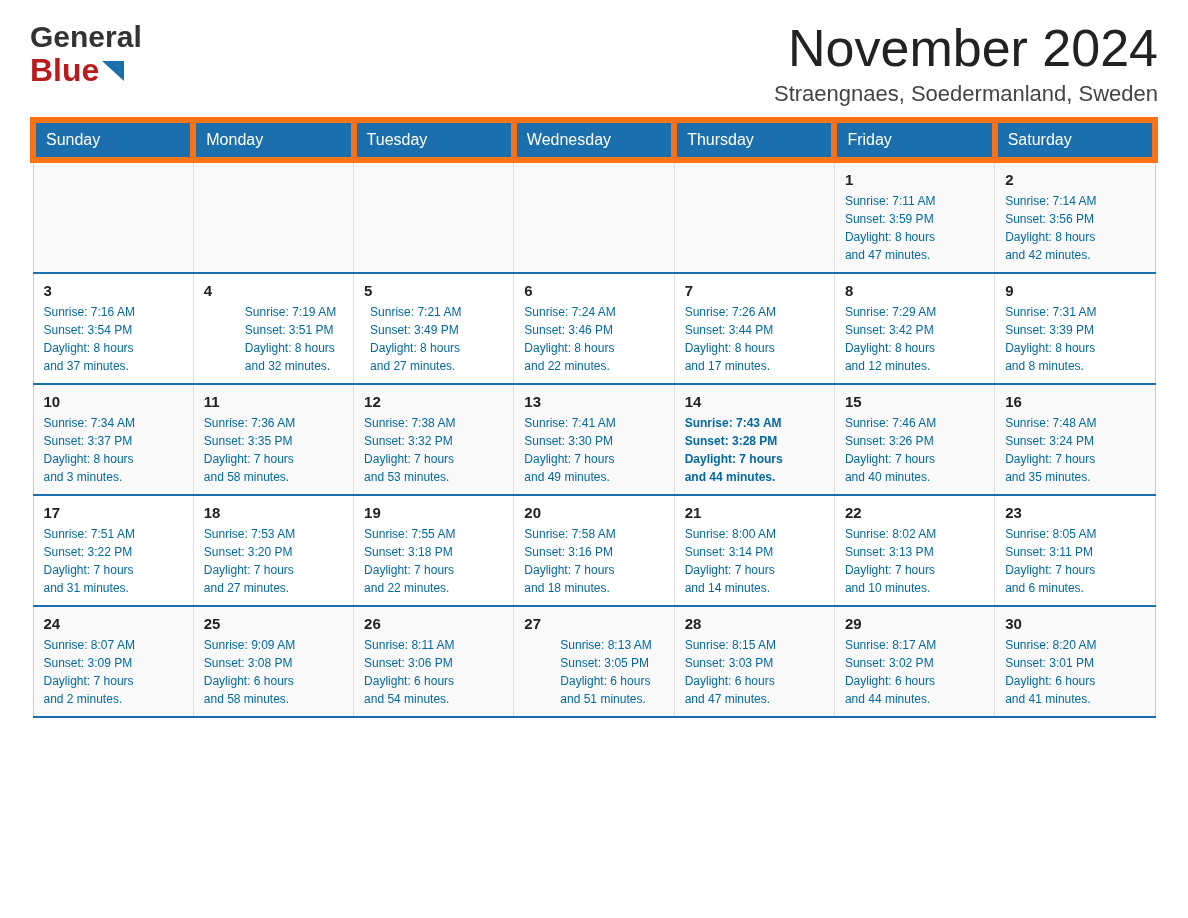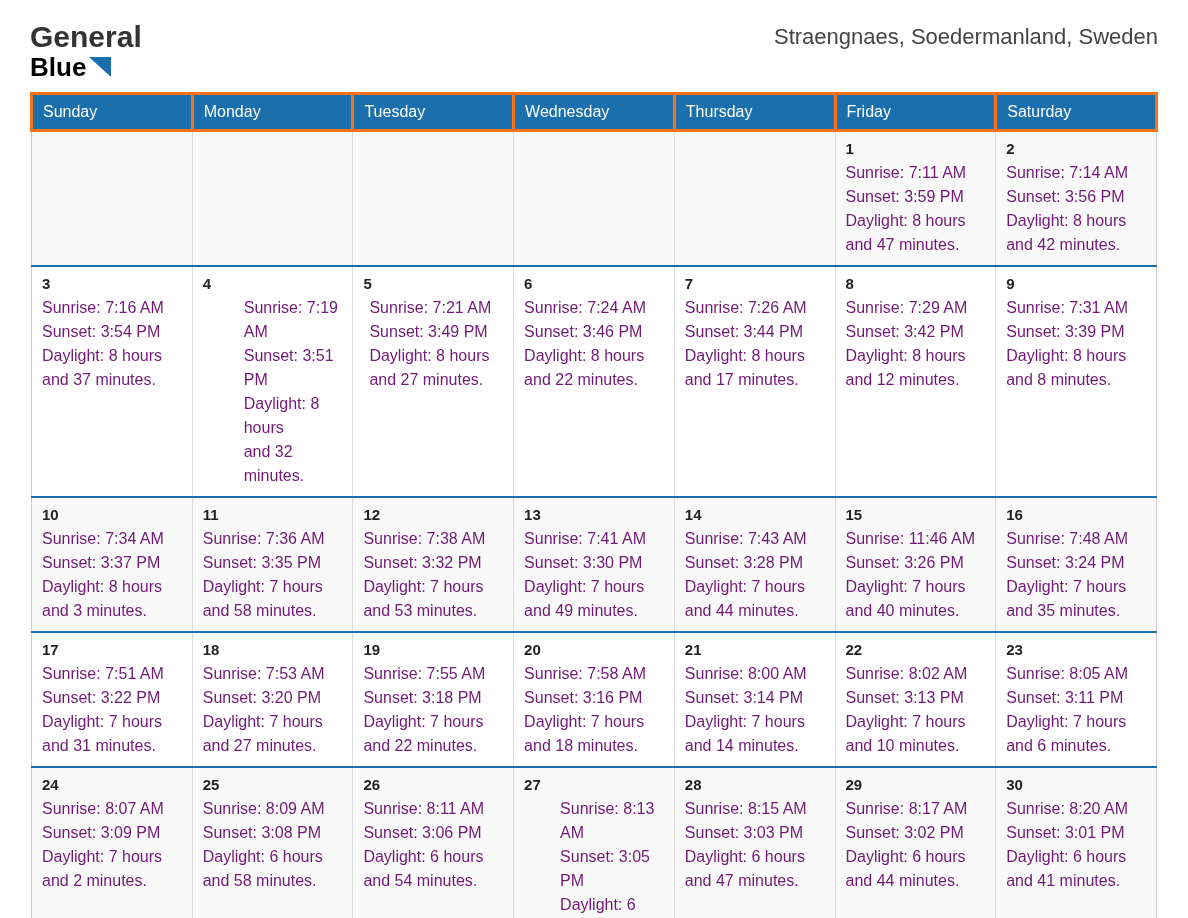--- a/index.html
+++ b/index.html
@@ -42,21 +42,21 @@
     }
     thead tr {
       background-color: #1a6fac;
     }
     thead th {
       color: #fff;
       font-size: 16px;
       font-weight: normal;
       padding: 8px 10px;
       text-align: left;
-      border: 3px solid #f97316;
+      border: 6px solid #f97316;
     }
     tbody tr {
       border-bottom: 2px solid #1a6fac;
     }
     tbody td {
       vertical-align: top;
       padding: 8px 10px;
       border-left: 1px solid #ddd;
       border-right: 1px solid #ddd;
       font-size: 13px;
@@ -65,22 +65,22 @@
       min-height: 110px;
       height: 110px;
     }
     .day-number {
       font-size: 15px;
       font-weight: bold;
       color: #222;
       margin-bottom: 4px;
     }
     .day-info {
-      font-size: 16px;
-      color: #701a75;
+      font-size: 12px;
+      color: #0369a1;
       line-height: 1.5;
     }
     .empty-cell {
       background: #fff;
     }
     tbody tr:nth-child(odd) td {
       background: #f9f9f9;
     }
     tbody tr:nth-child(even) td {
       background: #fff;
@@ -103,30 +103,31 @@
     }
   </style>
 </head>
 <body>
 
 <div class="header">
   <div class="logo">
     <div class="logo-row">
       <div class="logo-text-group">
         <span style="font-size:30px;font-weight:bold;color:#333;">General</span>
-        <span style="font-size:26px;font-weight:bold;color:#000000;display:flex;align-items:center;">
+        <span style="font-size:32px;font-weight:bold;color:#b91c1c;display:flex;align-items:center;">
           <span>Blue</span>
           <svg width="22" height="20" viewBox="0 0 22 20" style="margin-left:3px;">
             <polygon points="0,0 22,0 22,20" fill="#1a6fac"></polygon>
           </svg>
         </span>
       </div>
     </div>
   </div>
   <div class="title-block">
+    <div class="month-title">November 2024</div>
     <div class="location">Straengnaes, Soedermanland, Sweden</div>
   </div>
 </div>
 
 <table>
   <thead>
     <tr>
     <th>Sunday</th>
         <th>Monday</th>
         <th>Tuesday</th>
@@ -233,28 +234,28 @@
         </td>
         <td>
           <div class="day-number">13</div>
           <div class="day-info" style="white-space: pre-line;">Sunrise: 7:41 AM
 Sunset: 3:30 PM
 Daylight: 7 hours
 and 49 minutes.</div>
         </td>
         <td>
           <div class="day-number">14</div>
-          <div class="day-info" style="white-space: pre-line;">Sunrise: 7:43 AM
+          <div class="day-info" style="white-space: pre-line; font-weight: bold;">Sunrise: 7:43 AM
 Sunset: 3:28 PM
 Daylight: 7 hours
 and 44 minutes.</div>
         </td>
         <td>
           <div class="day-number">15</div>
-          <div class="day-info" style="white-space: pre-line;">Sunrise: 11:46 AM
+          <div class="day-info" style="white-space: pre-line;">Sunrise: 7:46 AM
 Sunset: 3:26 PM
 Daylight: 7 hours
 and 40 minutes.</div>
         </td>
         <td>
           <div class="day-number">16</div>
           <div class="day-info" style="white-space: pre-line;">Sunrise: 7:48 AM
 Sunset: 3:24 PM
 Daylight: 7 hours
 and 35 minutes.</div>
@@ -314,21 +315,21 @@
       <tr>
         <td>
           <div class="day-number">24</div>
           <div class="day-info" style="white-space: pre-line;">Sunrise: 8:07 AM
 Sunset: 3:09 PM
 Daylight: 7 hours
 and 2 minutes.</div>
         </td>
         <td>
           <div class="day-number">25</div>
-          <div class="day-info" style="white-space: pre-line;">Sunrise: 8:09 AM
+          <div class="day-info" style="white-space: pre-line;">Sunrise: 9:09 AM
 Sunset: 3:08 PM
 Daylight: 6 hours
 and 58 minutes.</div>
         </td>
         <td>
           <div class="day-number">26</div>
           <div class="day-info" style="white-space: pre-line;">Sunrise: 8:11 AM
 Sunset: 3:06 PM
 Daylight: 6 hours
 and 54 minutes.</div>

